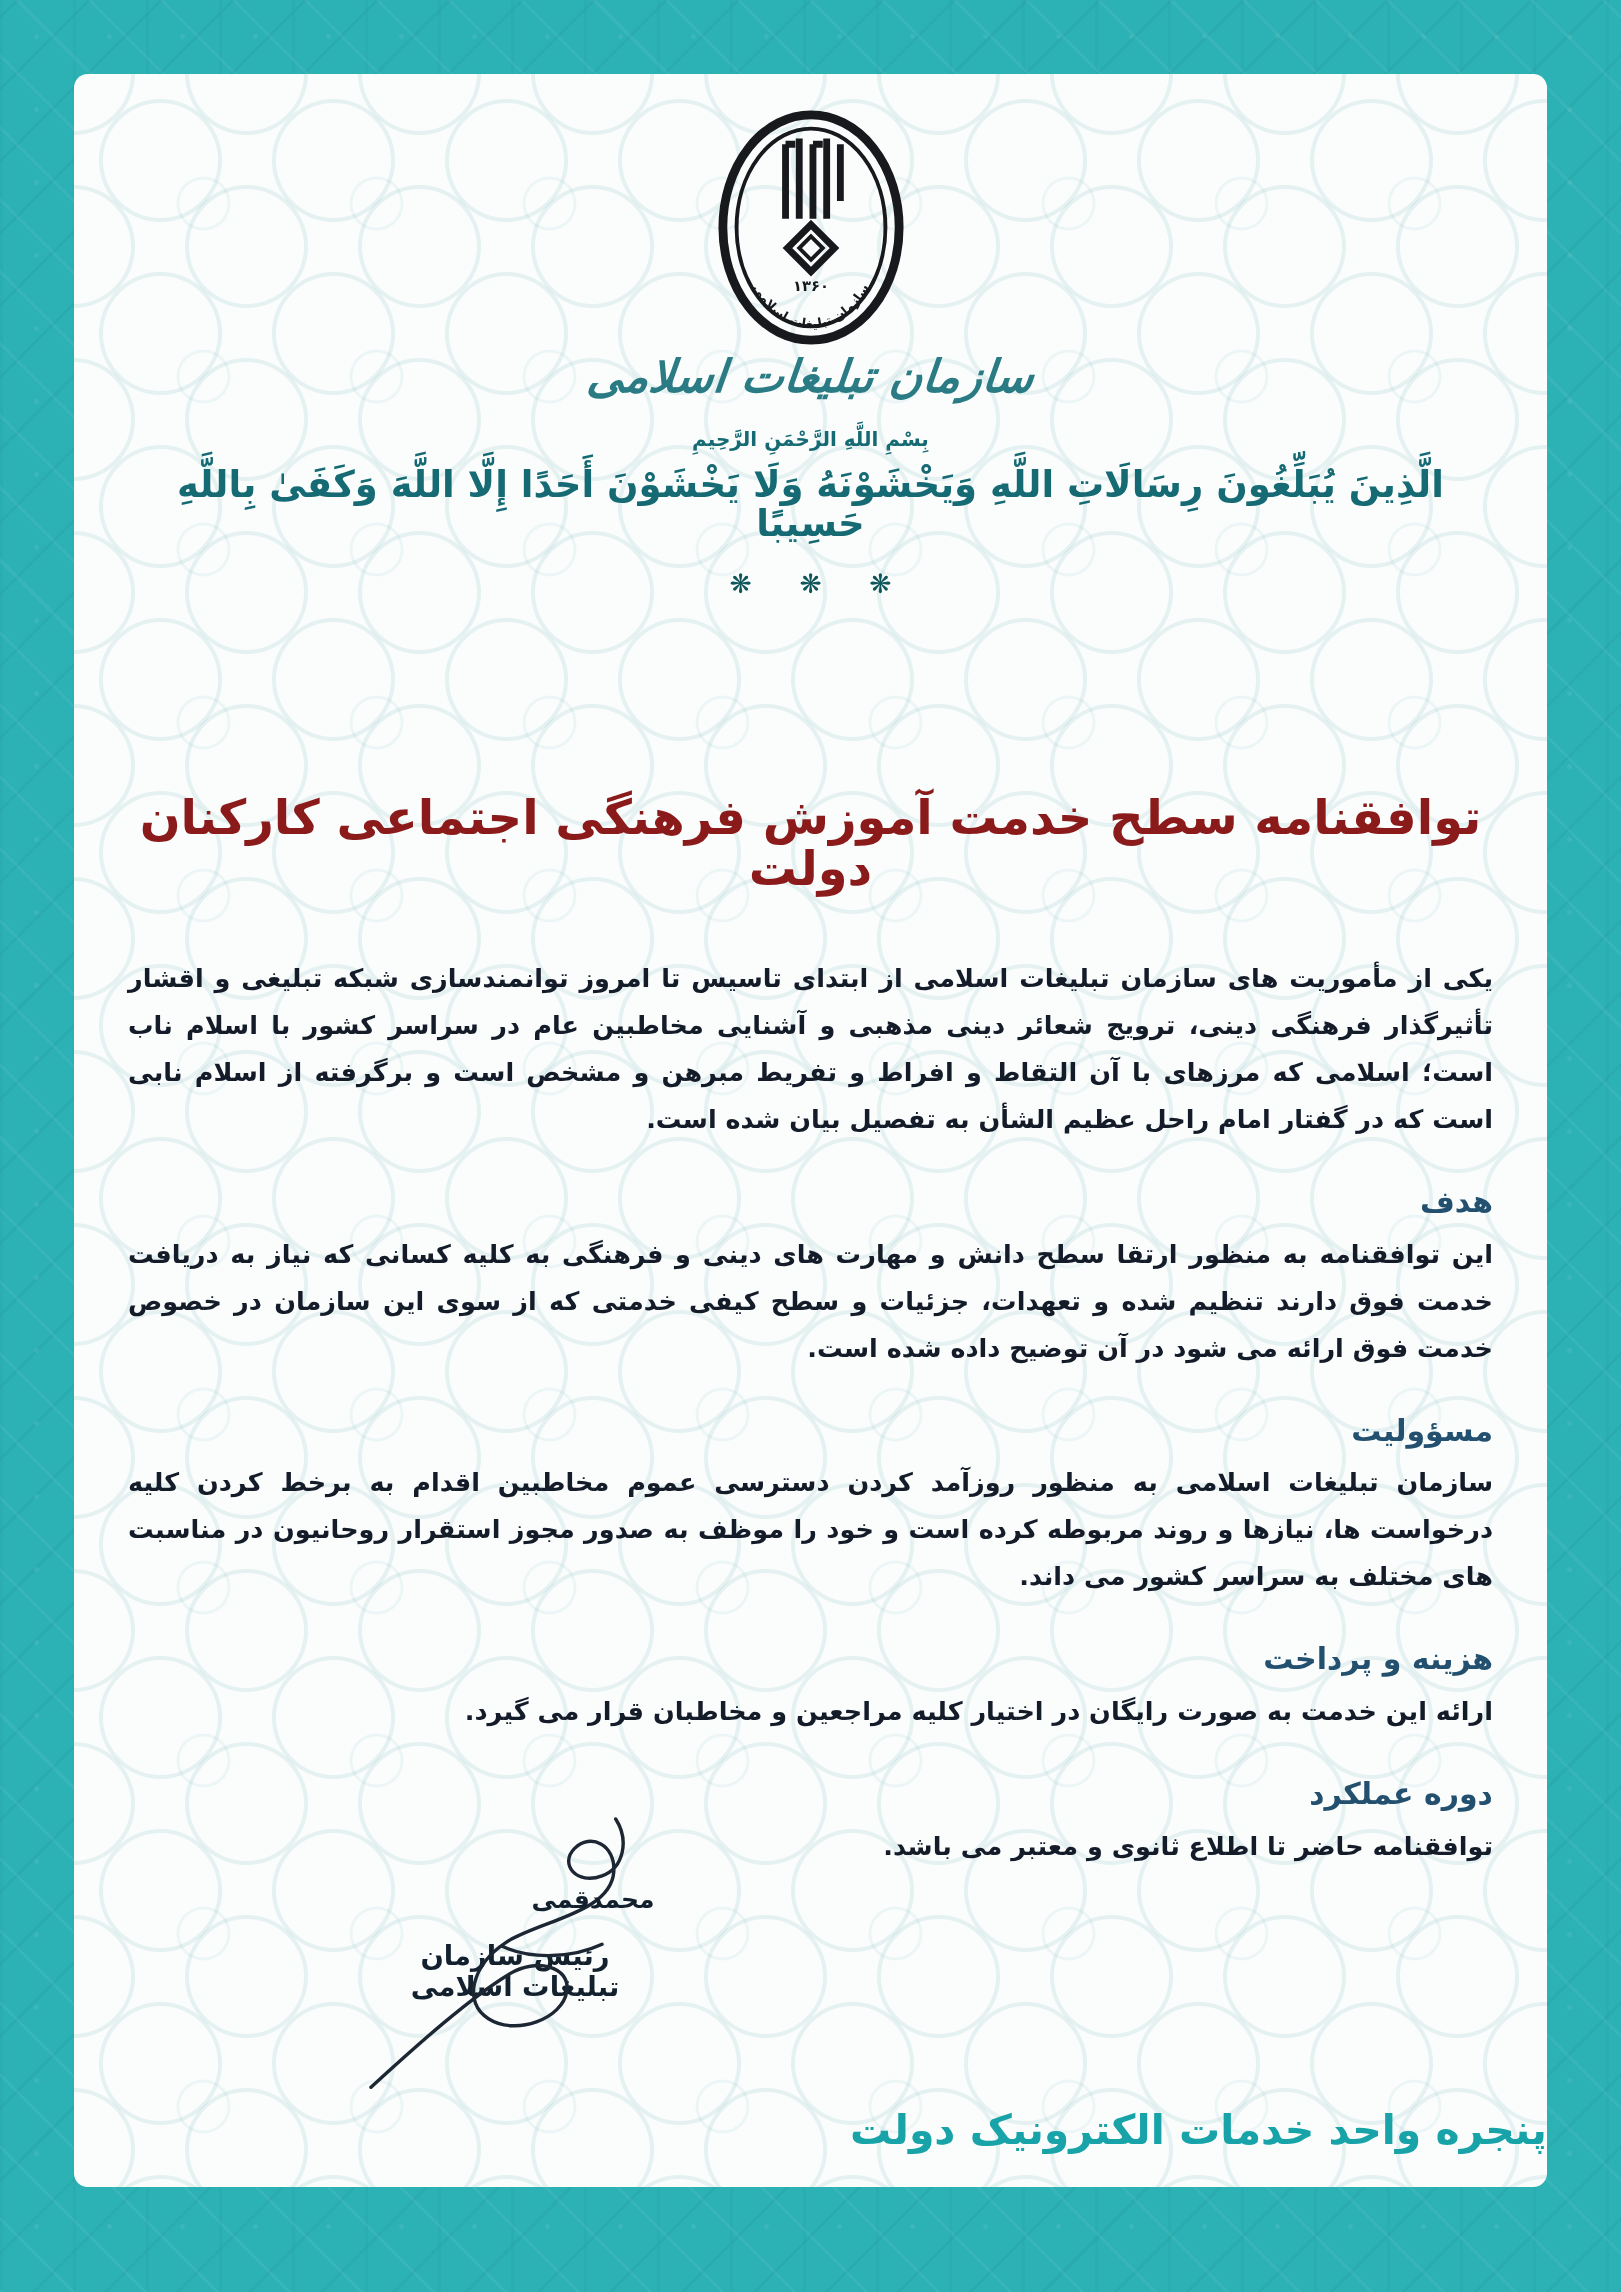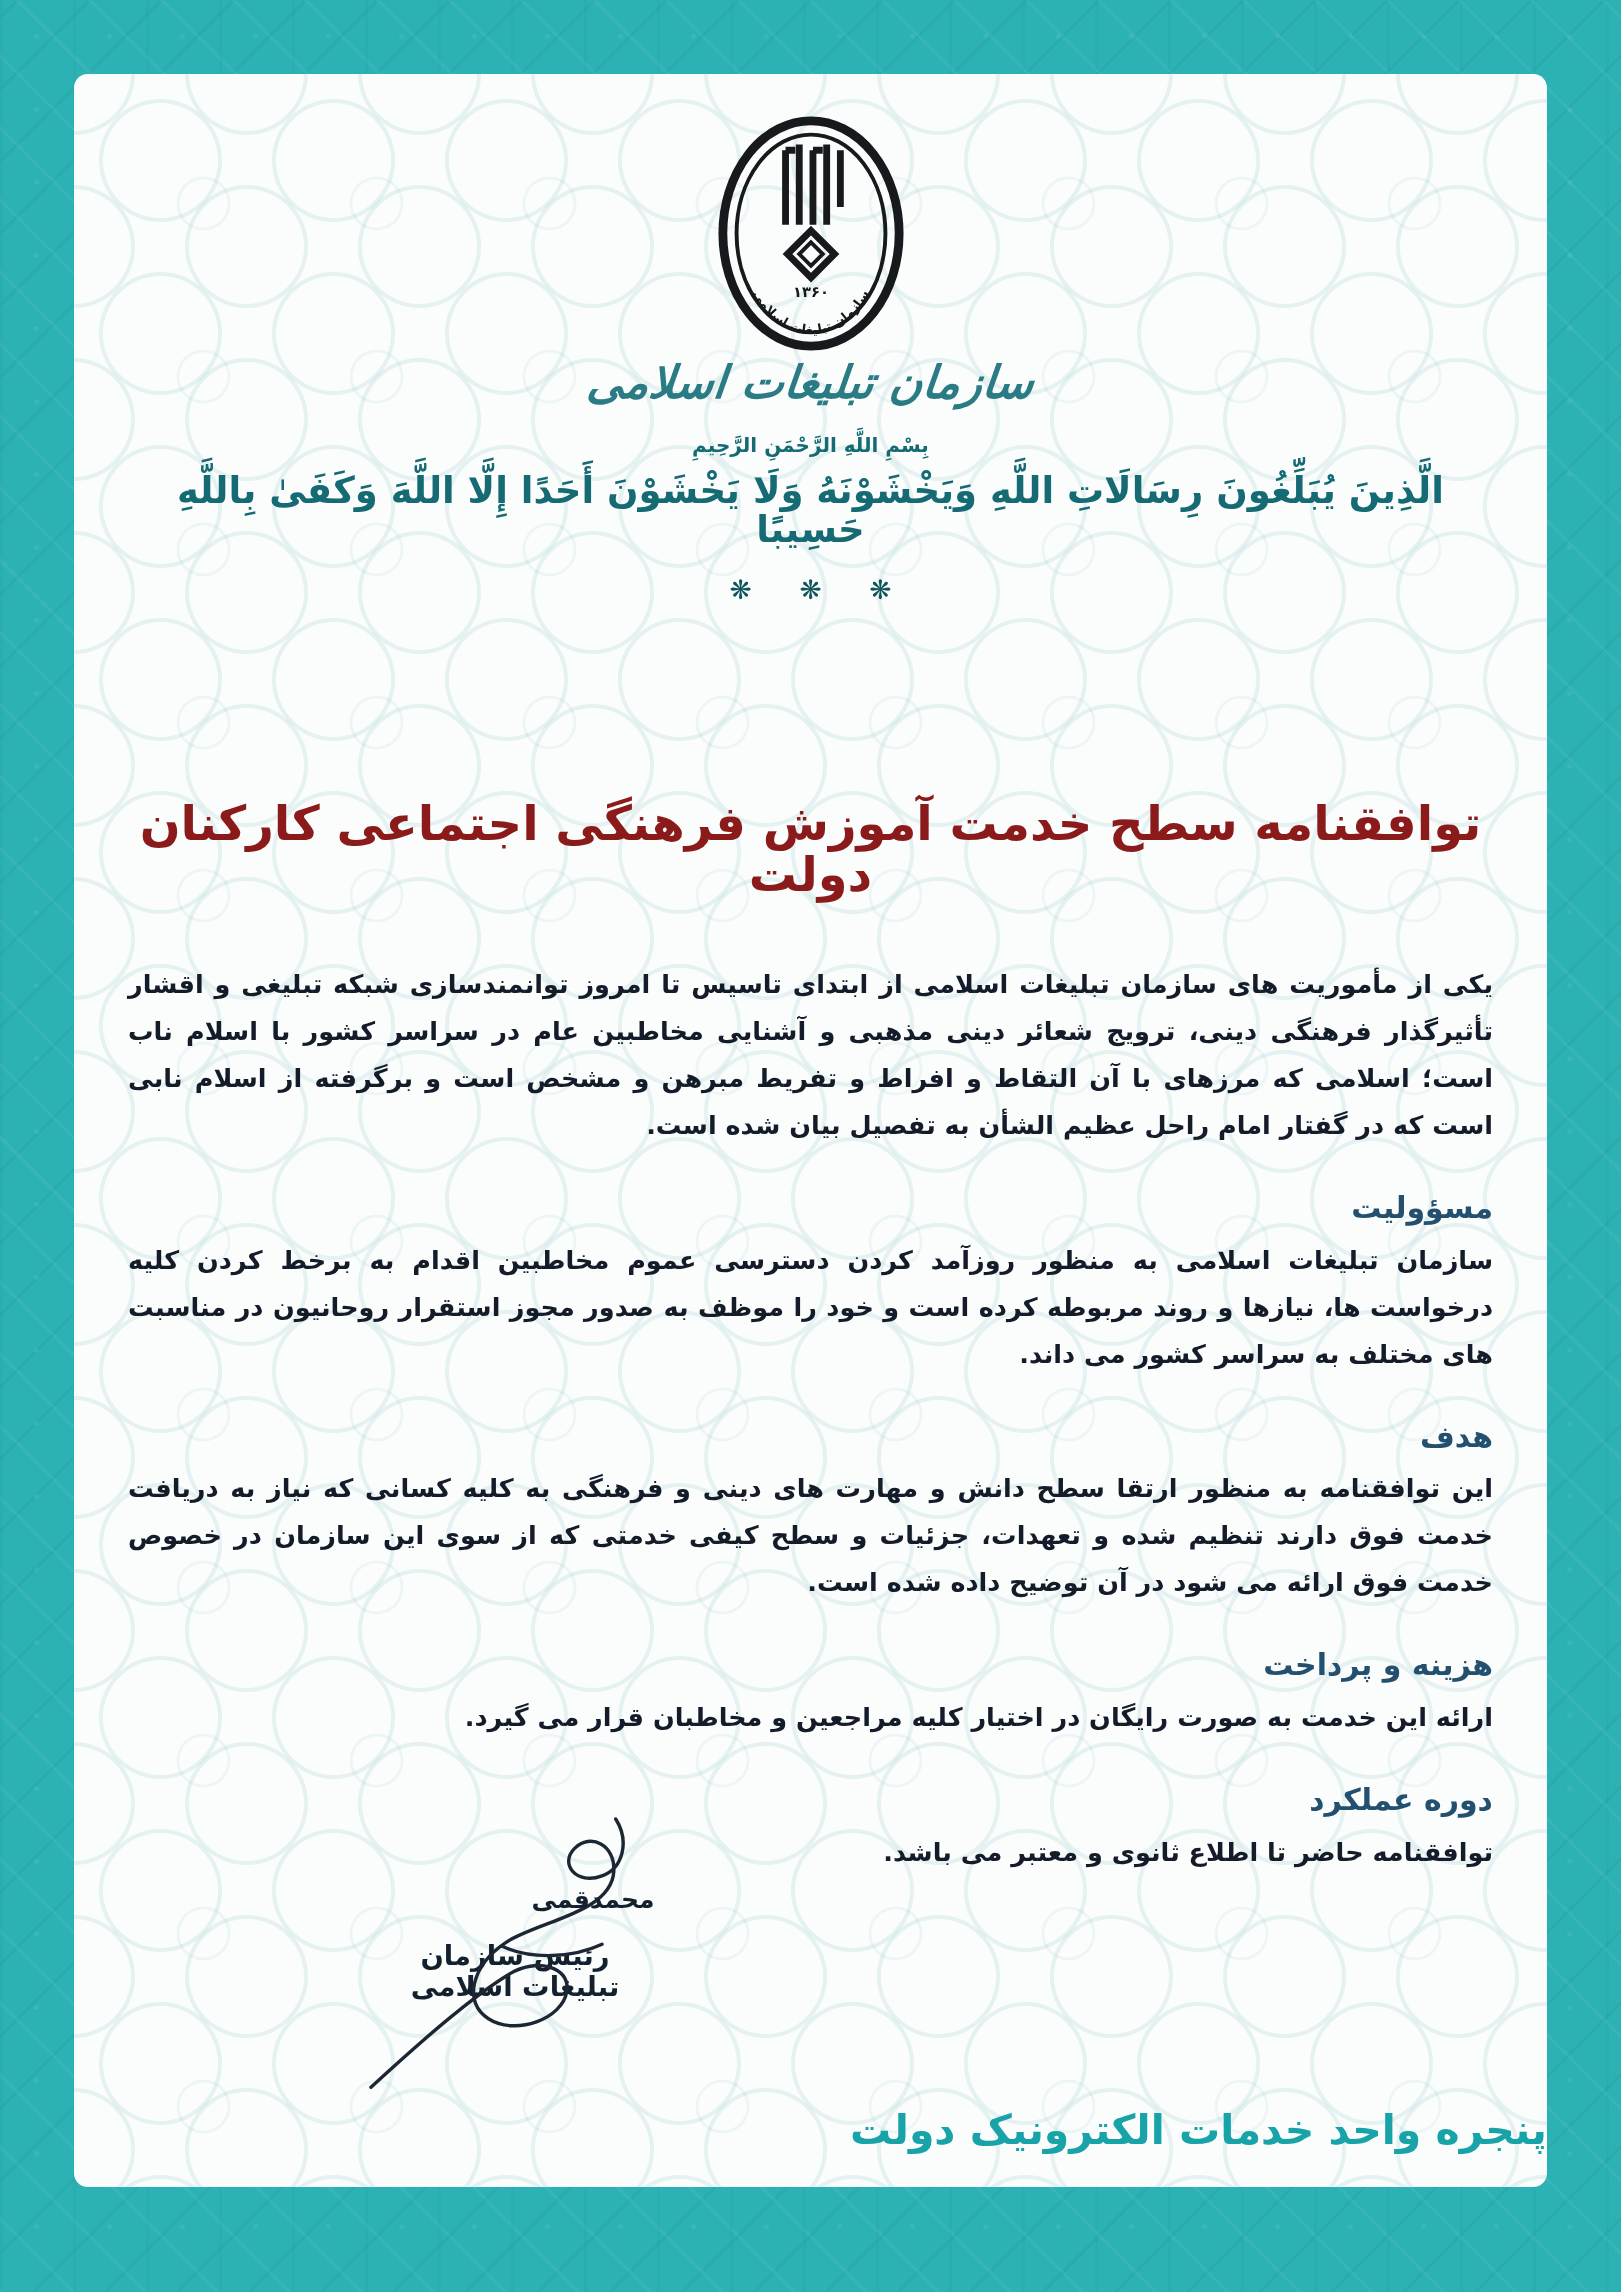--- a/index.html
+++ b/index.html
@@ -30,21 +30,21 @@
     position:absolute; inset:0;
     background-image:
       radial-gradient(circle, transparent 57px, rgba(96,170,174,0.14) 58px, rgba(96,170,174,0.14) 61px, transparent 62px),
       radial-gradient(circle, transparent 57px, rgba(96,170,174,0.14) 58px, rgba(96,170,174,0.14) 61px, transparent 62px),
       radial-gradient(circle, transparent 23.5px, rgba(96,170,174,0.09) 24.5px, rgba(96,170,174,0.09) 26.5px, transparent 27.4px);
     background-size:173px 173px, 173px 173px, 173px 173px;
     background-position:0 0, 86px 86px, 43px 43px;
   }
   .content {
     position:absolute; inset:0;
-    padding:6px 54px;
+    padding:0 54px;
     direction:rtl;
   }
   
   .emblem { display:block; margin:35px auto 0; }
   .wordmark {
     margin-top:3.9px;
     text-align:center;
     font-size:45px; font-weight:bold; font-style:italic;
     color:#2a7b84;
     transform:skewX(-6deg);
@@ -145,27 +145,27 @@
 
     <div class="doc-title">توافقنامه سطح خدمت آموزش فرهنگی اجتماعی کارکنان دولت</div>
 
     <div class="sections">
 
       <div class="section">
         <div class="section-body">یکی از مأموریت های سازمان تبلیغات اسلامی از ابتدای تاسیس تا امروز توانمندسازی شبکه تبلیغی و اقشار تأثیرگذار فرهنگی دینی، ترویج شعائر دینی مذهبی و آشنایی مخاطبین عام در سراسر کشور با اسلام ناب است؛ اسلامی که مرزهای با آن التقاط و افراط و تفریط مبرهن و مشخص است و برگرفته از اسلام نابی است که در گفتار امام راحل عظیم الشأن به تفصیل بیان شده است.</div>
       </div>
 
       <div class="section">
-        <div class="section-heading">مسؤولیت</div>
-        <div class="section-body">سازمان تبلیغات اسلامی به منظور روزآمد کردن دسترسی عموم مخاطبین اقدام به برخط کردن کلیه درخواست ها، نیازها و روند مربوطه کرده است و خود را موظف به صدور مجوز استقرار روحانیون در مناسبت های مختلف به سراسر کشور می داند.</div>
+        <div class="section-heading">هدف</div>
+        <div class="section-body">این توافقنامه به منظور ارتقا سطح دانش و مهارت های دینی و فرهنگی به کلیه کسانی که نیاز به دریافت خدمت فوق دارند تنظیم شده و تعهدات، جزئیات و سطح کیفی خدمتی که از سوی این سازمان در خصوص خدمت فوق ارائه می شود در آن توضیح داده شده است.</div>
       </div>
 
       <div class="section">
-        <div class="section-heading">هدف</div>
-        <div class="section-body">این توافقنامه به منظور ارتقا سطح دانش و مهارت های دینی و فرهنگی به کلیه کسانی که نیاز به دریافت خدمت فوق دارند تنظیم شده و تعهدات، جزئیات و سطح کیفی خدمتی که از سوی این سازمان در خصوص خدمت فوق ارائه می شود در آن توضیح داده شده است.</div>
+        <div class="section-heading">مسؤولیت</div>
+        <div class="section-body">سازمان تبلیغات اسلامی به منظور روزآمد کردن دسترسی عموم مخاطبین اقدام به برخط کردن کلیه درخواست ها، نیازها و روند مربوطه کرده است و خود را موظف به صدور مجوز استقرار روحانیون در مناسبت های مختلف به سراسر کشور می داند.</div>
       </div>
 
       <div class="section">
         <div class="section-heading">هزینه و پرداخت</div>
         <div class="section-body">ارائه این خدمت به صورت رایگان در اختیار کلیه مراجعین و مخاطبان قرار می گیرد.</div>
       </div>
 
       <div class="section">
         <div class="section-heading">دوره عملکرد</div>
         <div class="section-body">توافقنامه حاضر تا اطلاع ثانوی و معتبر می باشد.</div>

